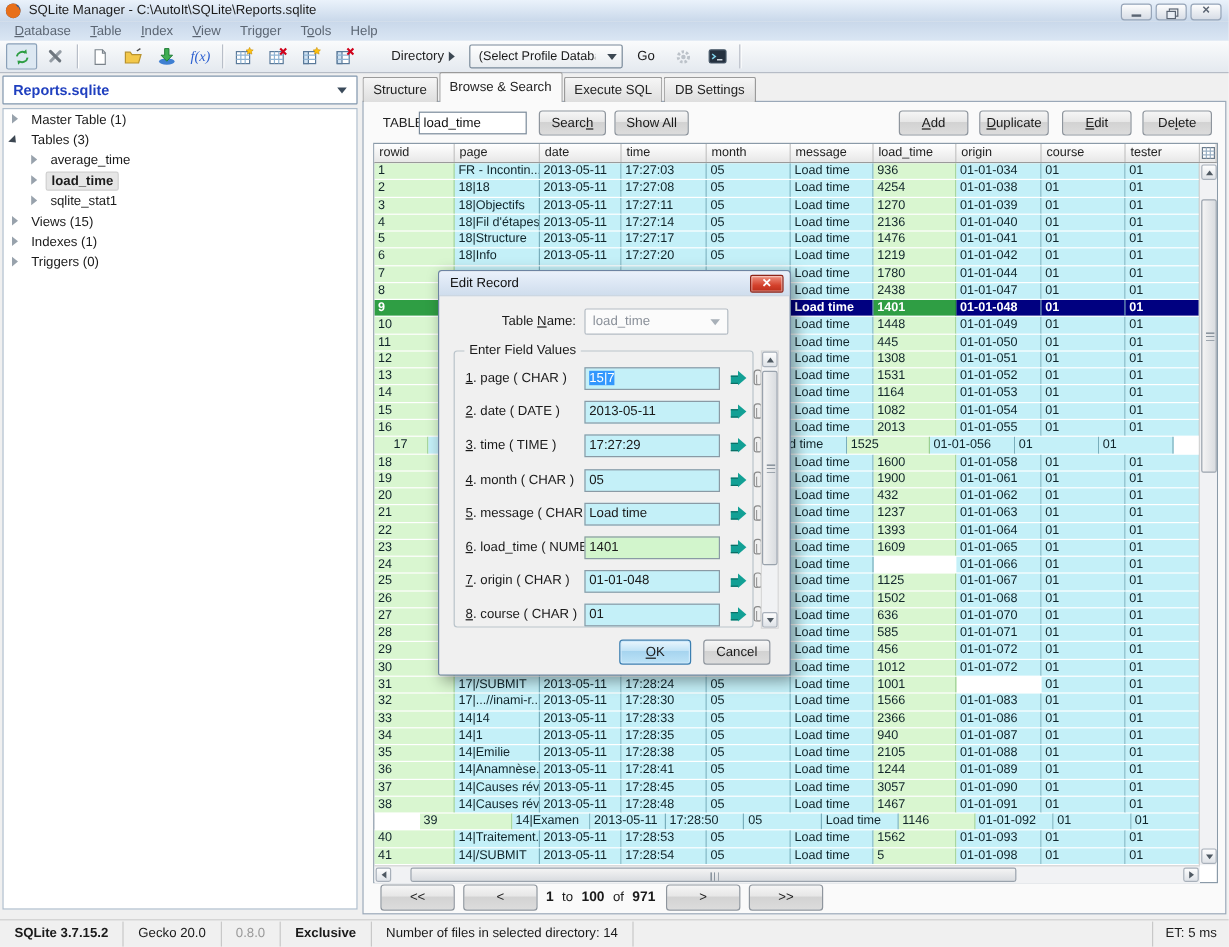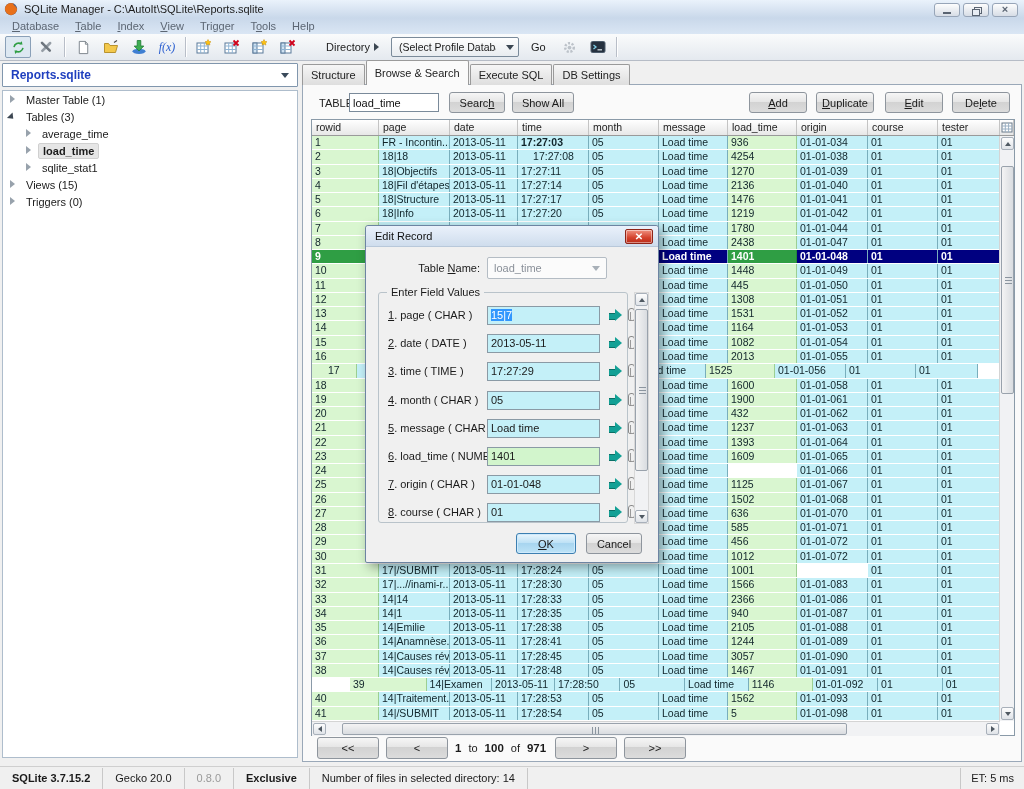--- a/index.html
+++ b/index.html
@@ -300,20 +300,24 @@
     <div class="tree-item" style="padding-left: 22px;">
       <span class="twisty collapsed"></span>
       <span class="lbl">sqlite_stat1</span>
     </div>
     <div class="tree-item" style="padding-left: 6px;">
       <span class="twisty collapsed"></span>
       <span class="lbl">Views (15)</span>
     </div>
     <div class="tree-item" style="padding-left: 6px;">
       <span class="twisty collapsed"></span>
+      <span class="lbl">Indexes (1)</span>
+    </div>
+    <div class="tree-item" style="padding-left: 6px;">
+      <span class="twisty collapsed"></span>
       <span class="lbl">Triggers (0)</span>
     </div>
   </div>
 
 <div class="tabs">
     <span class="tab">Structure</span>
     <span class="tab active">Browse &amp; Search</span>
     <span class="tab">Execute SQL</span>
     <span class="tab">DB Settings</span>
   </div>
@@ -345,33 +349,33 @@
             <rect x="1" y="1" width="10" height="9" fill="#fff" stroke="#6a7a8a"></rect>
             <path d="M1 4h10M1 7h10M4.3 1v9M7.6 1v9" stroke="#9ab0c4"></path>
           </svg>
         </div>
       </div>
     <div class="grid-body">
         <div class="grid-row">
           <div class="cell num" style="width: 67px;">1</div>
           <div class="cell char" style="width: 71px;">FR - Incontin...</div>
           <div class="cell char" style="width: 68px;">2013-05-11</div>
-          <div class="cell char" style="width: 71px; font-weight: bold;">17:27:03</div>
+          <div class="cell char" style="width: 71px;">17:27:03</div>
           <div class="cell char" style="width: 70px;">05</div>
           <div class="cell char" style="width: 69px;">Load time</div>
           <div class="cell num" style="width: 69px;">936</div>
           <div class="cell char" style="width: 71px;">01-01-034</div>
           <div class="cell char" style="width: 70px;">01</div>
           <div class="cell char" style="width: 62px;">01</div>
         </div>
         <div class="grid-row">
           <div class="cell num" style="width: 67px;">2</div>
           <div class="cell char" style="width: 71px;">18|18</div>
           <div class="cell char" style="width: 68px;">2013-05-11</div>
-          <div class="cell char" style="width: 71px; text-align: center;">17:27:08</div>
+          <div class="cell char" style="width: 71px;">17:27:08</div>
           <div class="cell char" style="width: 70px;">05</div>
           <div class="cell char" style="width: 69px;">Load time</div>
           <div class="cell num" style="width: 69px;">4254</div>
           <div class="cell char" style="width: 71px;">01-01-038</div>
           <div class="cell char" style="width: 70px;">01</div>
           <div class="cell char" style="width: 62px;">01</div>
         </div>
         <div class="grid-row">
           <div class="cell num" style="width: 67px;">3</div>
           <div class="cell char" style="width: 71px;">18|Objectifs</div>

